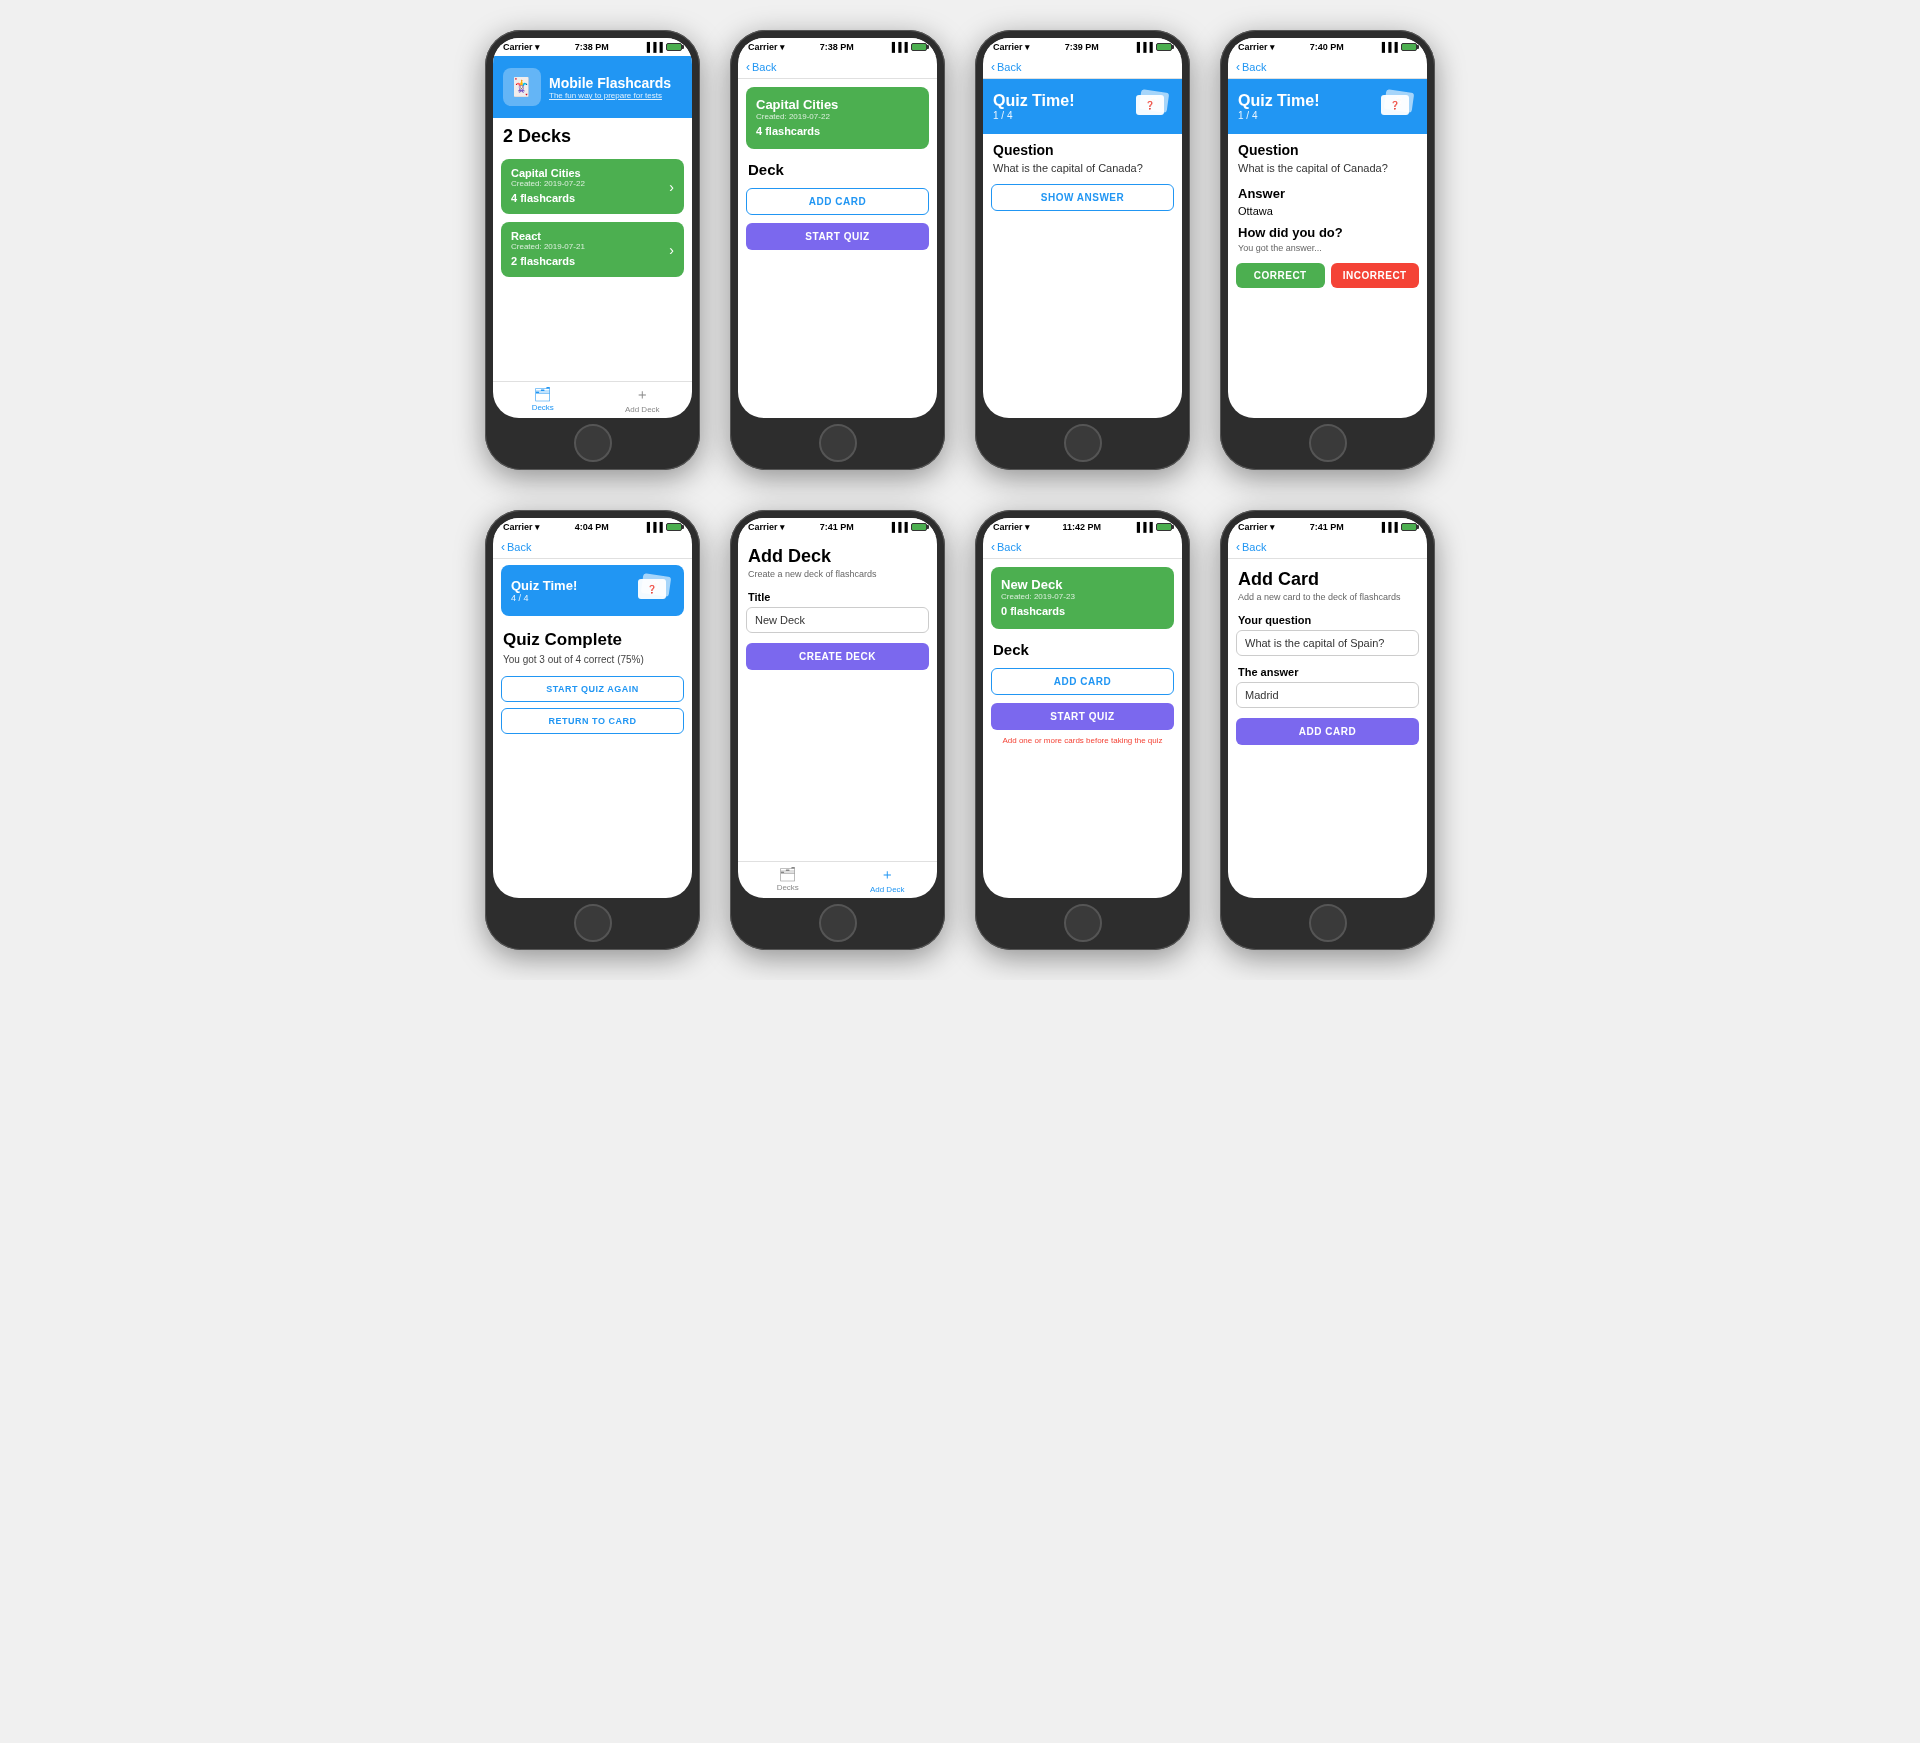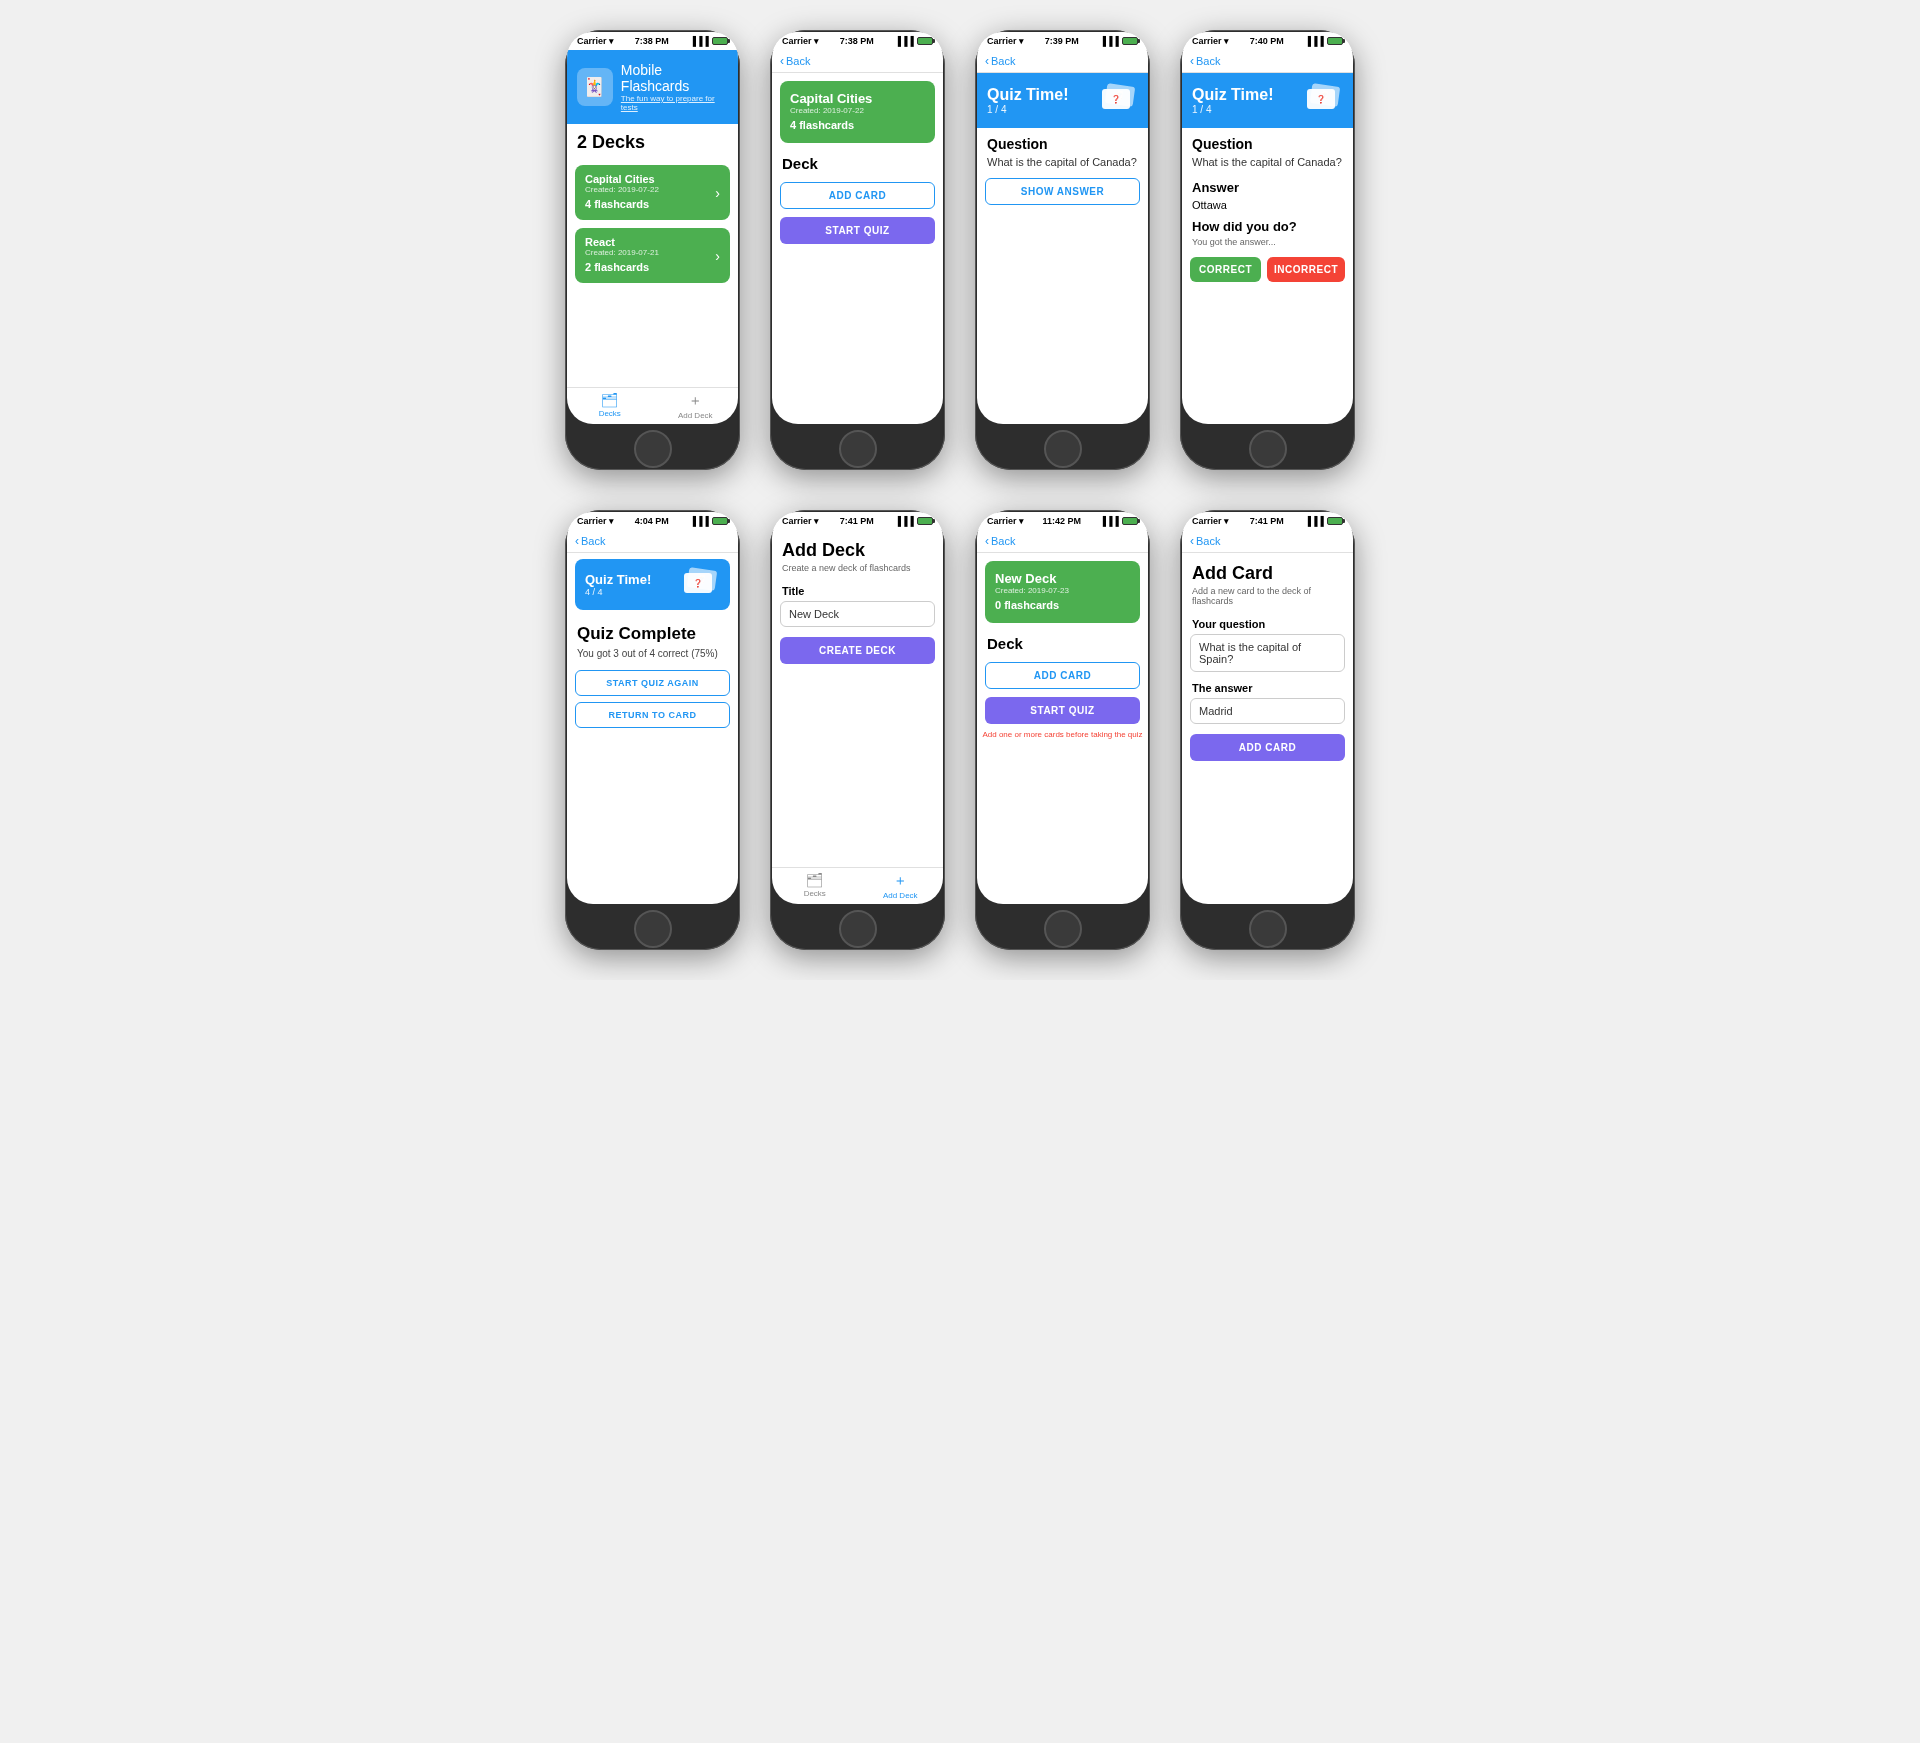--- a/index.html
+++ b/index.html
@@ -11,25 +11,25 @@
       align-items: center;
       padding: 30px;
       gap: 40px;
     }
     .phone-row {
       display: flex;
       gap: 30px;
       justify-content: center;
     }
     .phone-outer {
-      width: 175px;
+      width: 215px;
       height: 440px;
       background: #2d2d2d;
       border-radius: 36px;
-      padding: 2px;
+      padding: 8px;
       box-shadow: 0 8px 30px rgba(0,0,0,0.4), inset 0 0 0 1px #555;
       position: relative;
       display: flex;
       flex-direction: column;
       align-items: center;
     }
     .phone-inner {
       width: 100%;
       flex: 1;
       background: #fff;
@@ -94,21 +94,21 @@
       align-items: center;
       gap: 8px;
     }
     .decks-icon {
       width: 38px; height: 38px;
       background: rgba(255,255,255,0.3);
       border-radius: 8px;
       display: flex; align-items: center; justify-content: center;
       font-size: 18px;
     }
-    .decks-header-text h1 { color: #fff; font-size: 14px; font-weight: 400; }
+    .decks-header-text h1 { color: #fff; font-size: 14px; font-weight: 700; }
     .decks-header-text p { color: rgba(255,255,255,0.85); font-size: 8px; text-decoration: underline; }
     .decks-title { padding: 8px 10px; font-size: 18px; font-weight: 700; }
     .deck-item {
       margin: 4px 8px;
       background: #4CAF50;
       border-radius: 8px;
       padding: 8px 10px;
       display: flex;
       align-items: center;
       justify-content: space-between;

